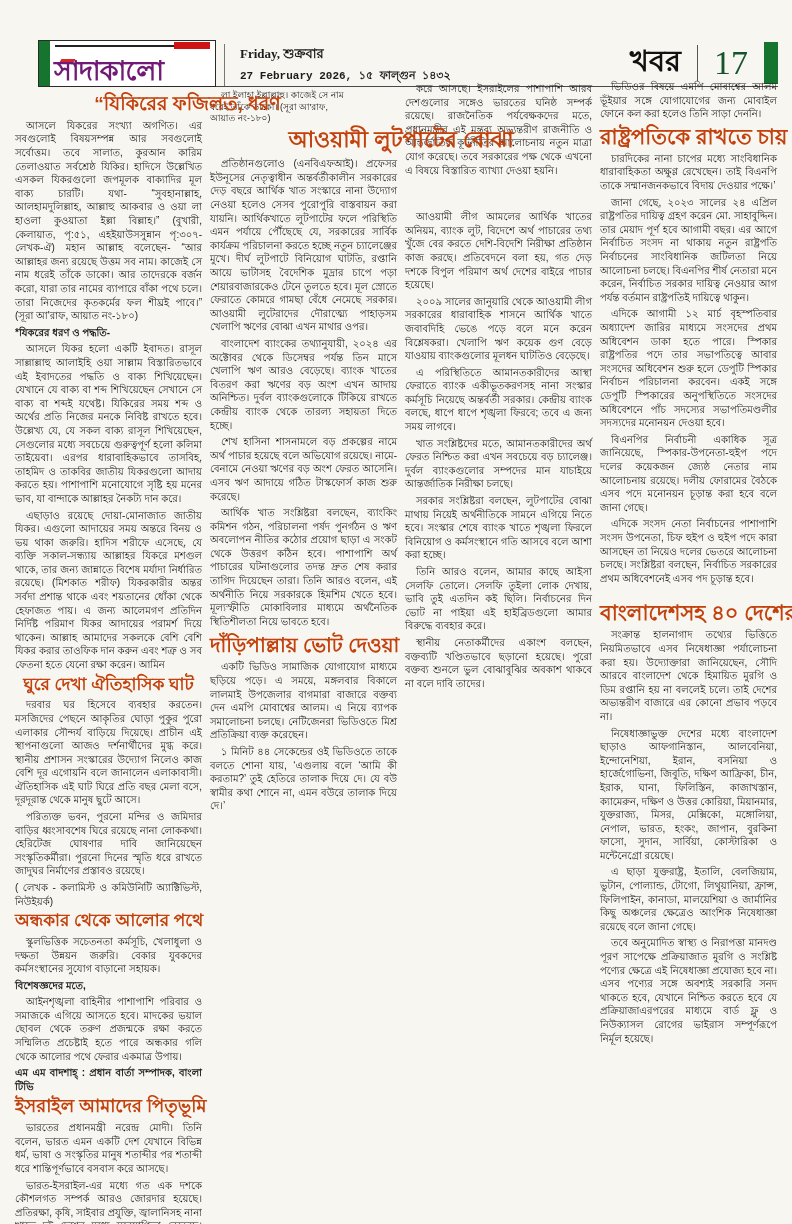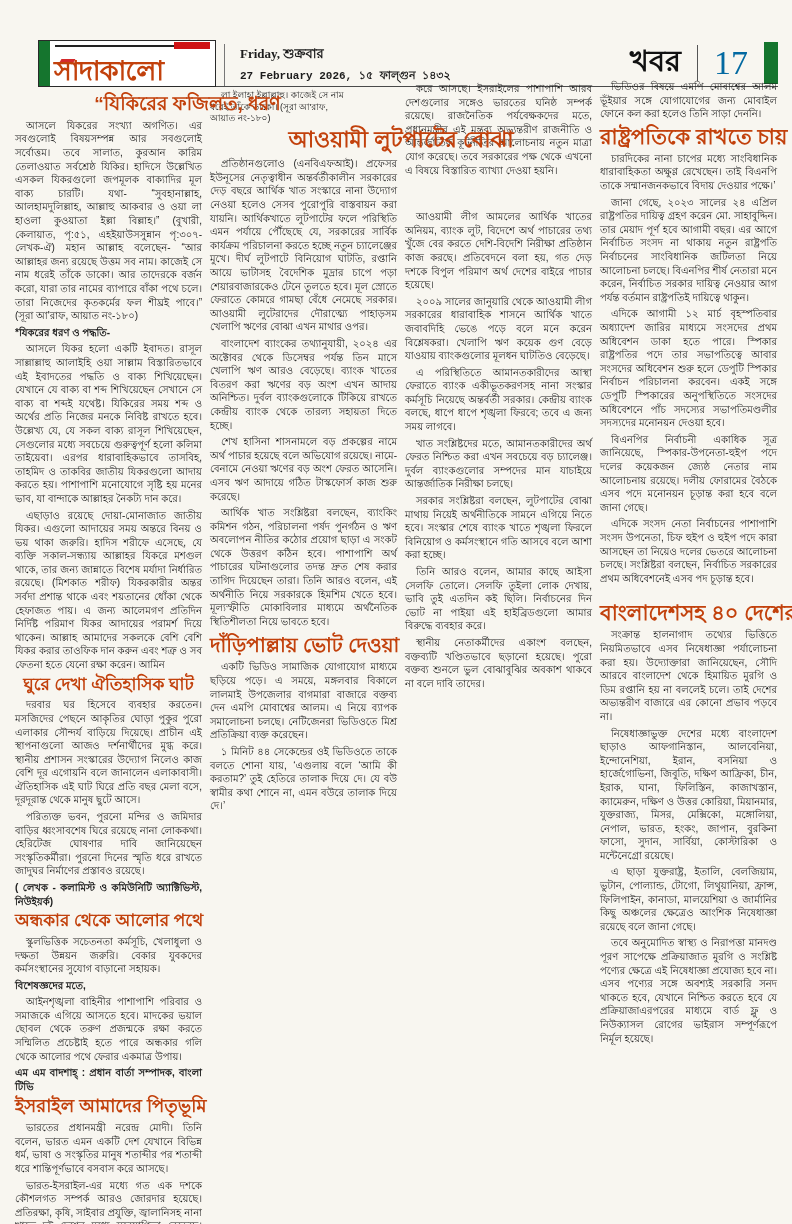--- a/index.html
+++ b/index.html
@@ -10,43 +10,43 @@
   }
   .page{position:absolute;inset:0;}
   
   .masthead{position:absolute;left:38px;top:40px;width:176px;height:45px;
     border:1.5px solid #2a2a2a;background:#fff;display:flex;}
   .green-bar{width:11px;background:#15752e;}
   .logo-inner{flex:1;position:relative;}
   .logo-topline{position:absolute;top:4px;left:5px;right:5px;border-top:2px solid #222;}
   .logo-redbox{position:absolute;top:1px;right:5px;width:36px;height:7px;background:#cf1315;}
   .logo-text{position:absolute;left:4px;top:9px;font-size:27px;font-weight:800;
-    letter-spacing:-1px;color:#c2410c;white-space:nowrap;}
+    letter-spacing:-1px;color:#701a75;white-space:nowrap;}
   .logo-accent{position:absolute;left:10px;top:18px;width:14px;height:5px;
     background:#cf1315;transform:skewX(-30deg);opacity:.9;}
   .date-block{position:absolute;left:224px;top:44px;padding-left:15px;
     border-left:1px solid #777;font-family:"Liberation Serif",serif;}
   .date-day{font-size:13px;font-weight:700;}
   .date-full{font-size:11px;font-weight:700;margin-top:2px;font-family:Liberation Mono, monospace;}
   .section-block{position:absolute;right:14px;top:38px;display:flex;align-items:center;gap:16px;}
   .section-label{font-size:29px;font-weight:800;color:#111;}
   .section-divider{width:1px;height:36px;background:#555;}
-  .page-number{font-family:"Liberation Serif",serif;font-size:34px;color:#0369a1;}
+  .page-number{font-family:"Liberation Serif",serif;font-size:34px;color:#14532d;}
   .page-green{width:14px;height:42px;background:#15752e;}
   .header-rule{position:absolute;left:216px;right:14px;top:86px;border-top:1px solid #4a4a4a;}
   
   .col{position:absolute;font-size:10px;line-height:1.36;text-align:justify;}
   .colA{left:15px;top:90px;width:187px;}
   .colB{left:210px;top:90px;width:187px;}
   .colC{left:405px;top:82px;width:187px;}
   .colD{left:600px;top:80px;width:177px;}
   .col p{margin:0 0 3px;text-indent:11px;}
   .subhead{font-weight:700;text-indent:0 !important;}
   .byline{font-weight:700;text-indent:0 !important;}
-  .credit{font-weight:700;text-indent:0 !important;}
+  .credit{font-weight:400;text-indent:0 !important;}
   .jump-frag{margin-left:48px;width:134px;font-size:9px;line-height:1.3;text-align:left;}
   .hspacer{height:30px;}
   
   .headline{font-weight:800;text-align:center;color:#c2410c;line-height:1.1;
     margin:4px 0 4px;text-indent:0;white-space:nowrap;}
   .h-art1{font-size:19px;width:345px;position:relative;z-index:3;}
   .h-loot{font-size:22px;width:382px;position:relative;z-index:3;margin:2px 0 5px;}
   .h-ghat{font-size:17px;}
   .h-alo{font-size:17px;}
   .h-israel{font-size:18px;}

